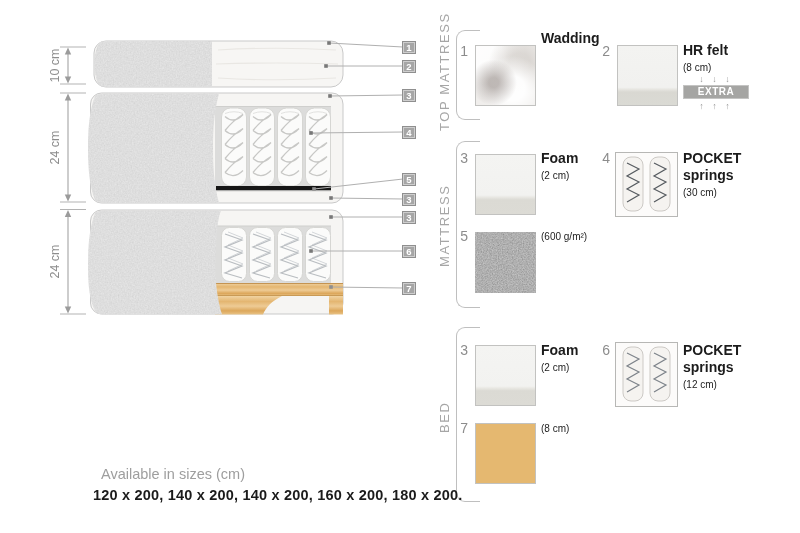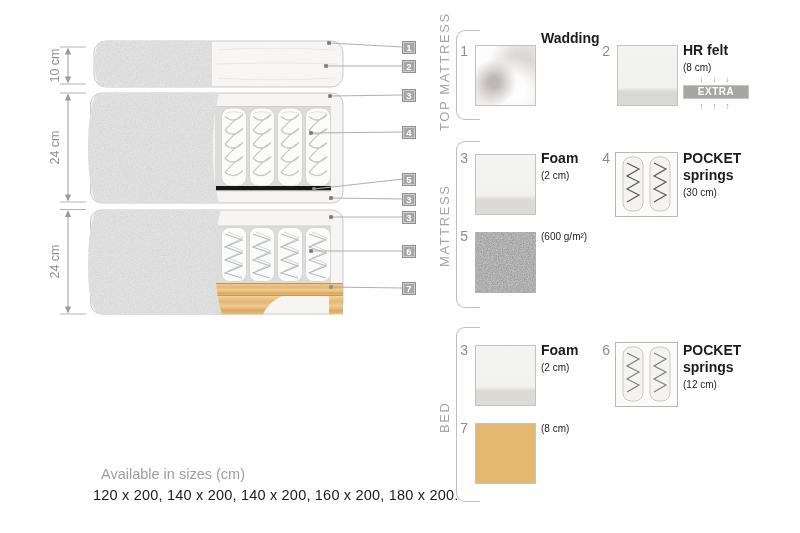--- a/index.html
+++ b/index.html
@@ -35,21 +35,21 @@
   .ttl{font-weight:bold;font-size:14px;line-height:17px;}
   .sub{font-size:10px;line-height:17px;}
   .arrows{position:absolute;left:683px;width:66px;text-align:center;color:#9a9a9a;
           font-size:9px;letter-spacing:3px;line-height:10px;}
   .softbadge{position:absolute;left:683px;width:66px;height:14px;box-sizing:border-box;
              background:#a5a5a3;color:#fff;font-size:10px;font-weight:bold;letter-spacing:.5px;
              text-align:center;line-height:14px;box-shadow:inset 0 0 0 1px rgba(255,255,255,.35);}
 
   
   .foot1{position:absolute;left:93px;top:466px;font-size:14.5px;color:#9e9e9e;margin-left:8px;}
-  .foot2{position:absolute;left:93px;top:487px;font-size:14.5px;font-weight:400;color:#1b1b1b;letter-spacing:.2px;text-align:center;}
+  .foot2{position:absolute;left:93px;top:487px;font-size:14.5px;font-weight:700;color:#1b1b1b;letter-spacing:.2px;text-align:center;}
 </style>
 </head>
 <body>
 
 <div id="canvas">
 
   <svg style="position:absolute;left:40px;top:28px;" width="400" height="292" viewBox="40 28 400 292">
     <defs>
       <filter id="fabricF" x="-5%" y="-5%" width="110%" height="110%">
         <feTurbulence type="fractalNoise" baseFrequency="0.7" numOctaves="3" seed="5" stitchTiles="stitch"></feTurbulence>

